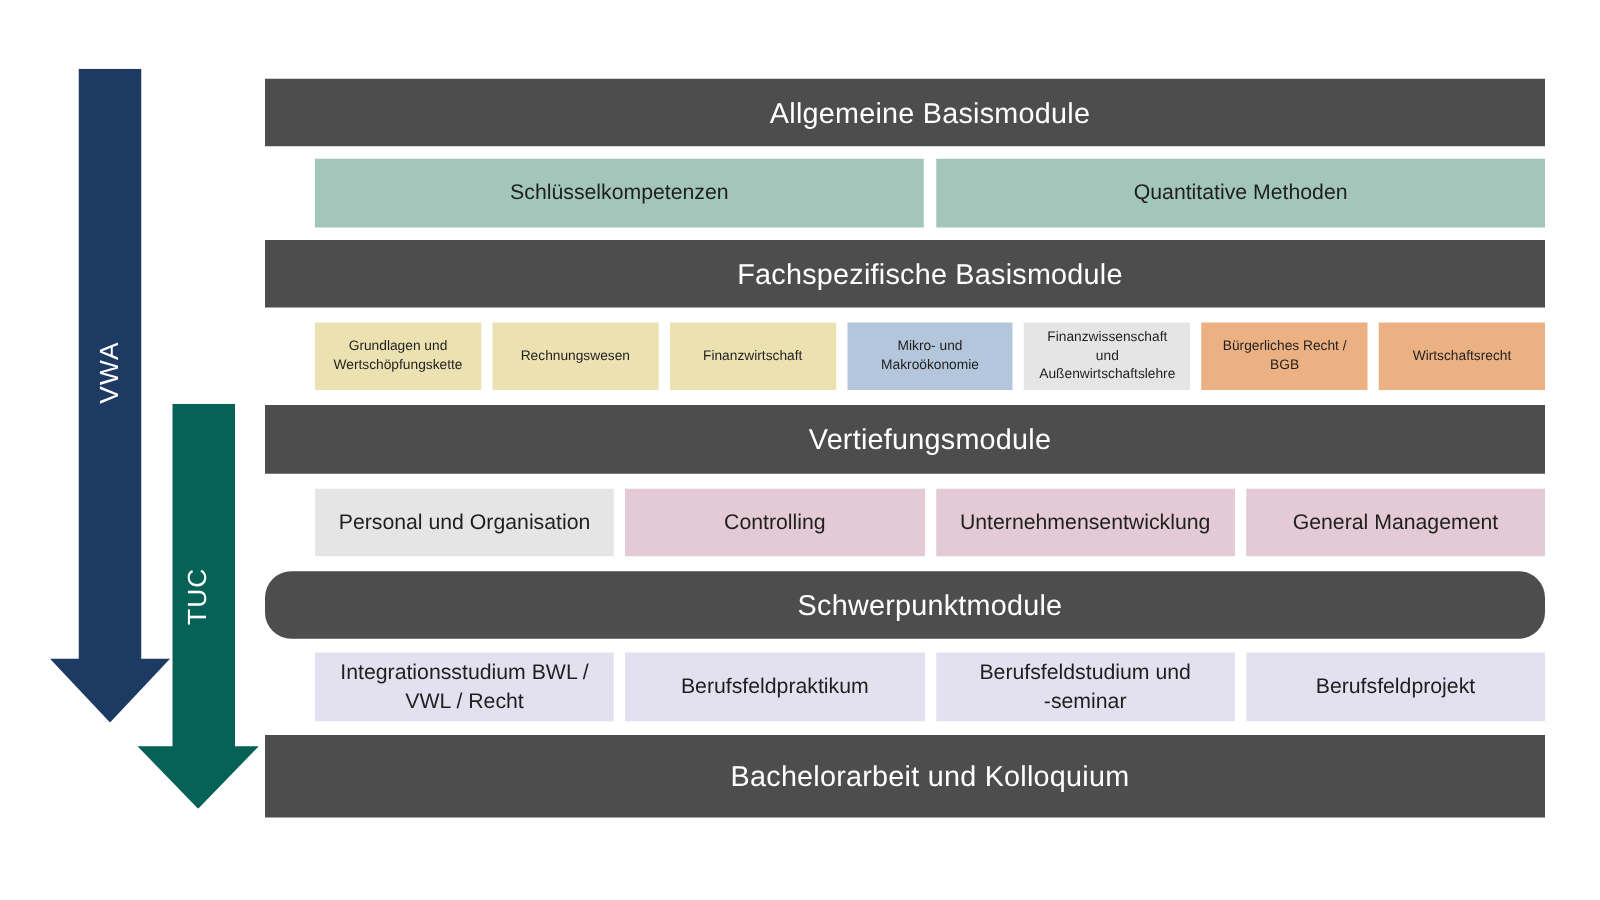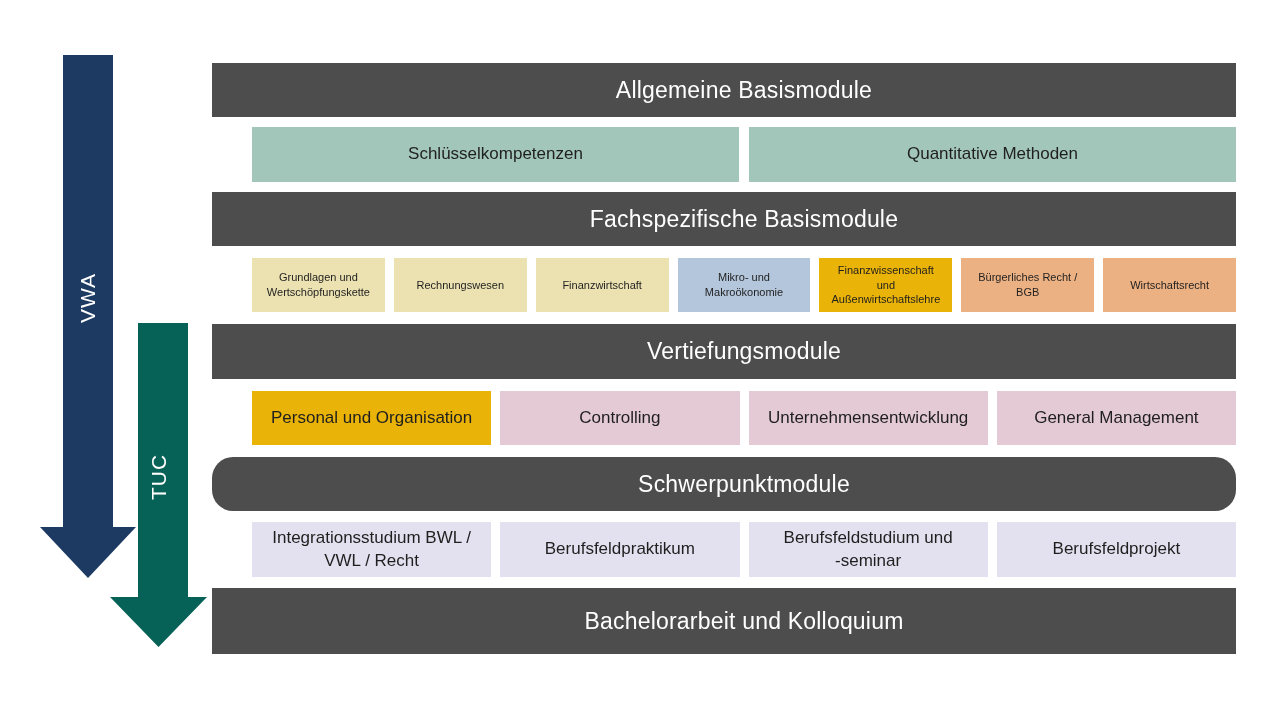--- a/index.html
+++ b/index.html
@@ -91,32 +91,32 @@
 
   <div class="content-row hdr r3" style="background-color: rgb(77, 77, 77);">Fachspezifische Basismodule</div>
 
   <div class="content-row boxgrid cols-7 r4">
     <div class="box small" style="background-color: rgb(236, 226, 177);">Grundlagen und
 Wertschöpfungskette</div>
     <div class="box small" style="background-color: rgb(236, 226, 177);">Rechnungswesen</div>
     <div class="box small" style="background-color: rgb(236, 226, 177);">Finanzwirtschaft</div>
     <div class="box small" style="background-color: rgb(180, 198, 220);">Mikro- und
 Makroökonomie</div>
-    <div class="box small" style="background-color: #eab308;">Finanzwissenschaft
+    <div class="box small" style="background-color: #e5e5e5;">Finanzwissenschaft
 und
 Außenwirtschaftslehre</div>
     <div class="box small" style="background-color: rgb(235, 177, 131);">Bürgerliches Recht /
 BGB</div>
     <div class="box small" style="background-color: rgb(235, 177, 131);">Wirtschaftsrecht</div>
   </div>
 
   <div class="content-row hdr r5" style="background-color: rgb(77, 77, 77);">Vertiefungsmodule</div>
 
   <div class="content-row boxgrid cols-4 r6">
-    <div class="box mid" style="background-color: #eab308;">Personal und Organisation</div>
+    <div class="box mid" style="background-color: #e5e5e5;">Personal und Organisation</div>
     <div class="box mid" style="background-color: rgb(228, 202, 212);">Controlling</div>
     <div class="box mid" style="background-color: rgb(228, 202, 212);">Unternehmensentwicklung</div>
     <div class="box mid" style="background-color: rgb(228, 202, 212);">General Management</div>
   </div>
 
   <div class="content-row hdr r7" style="background-color: rgb(77, 77, 77); border-radius: 21px;">Schwerpunktmodule</div>
 
   <div class="content-row boxgrid cols-4 r8">
     <div class="box mid" style="background-color: rgb(227, 225, 239);">Integrationsstudium BWL /
 VWL / Recht</div>

